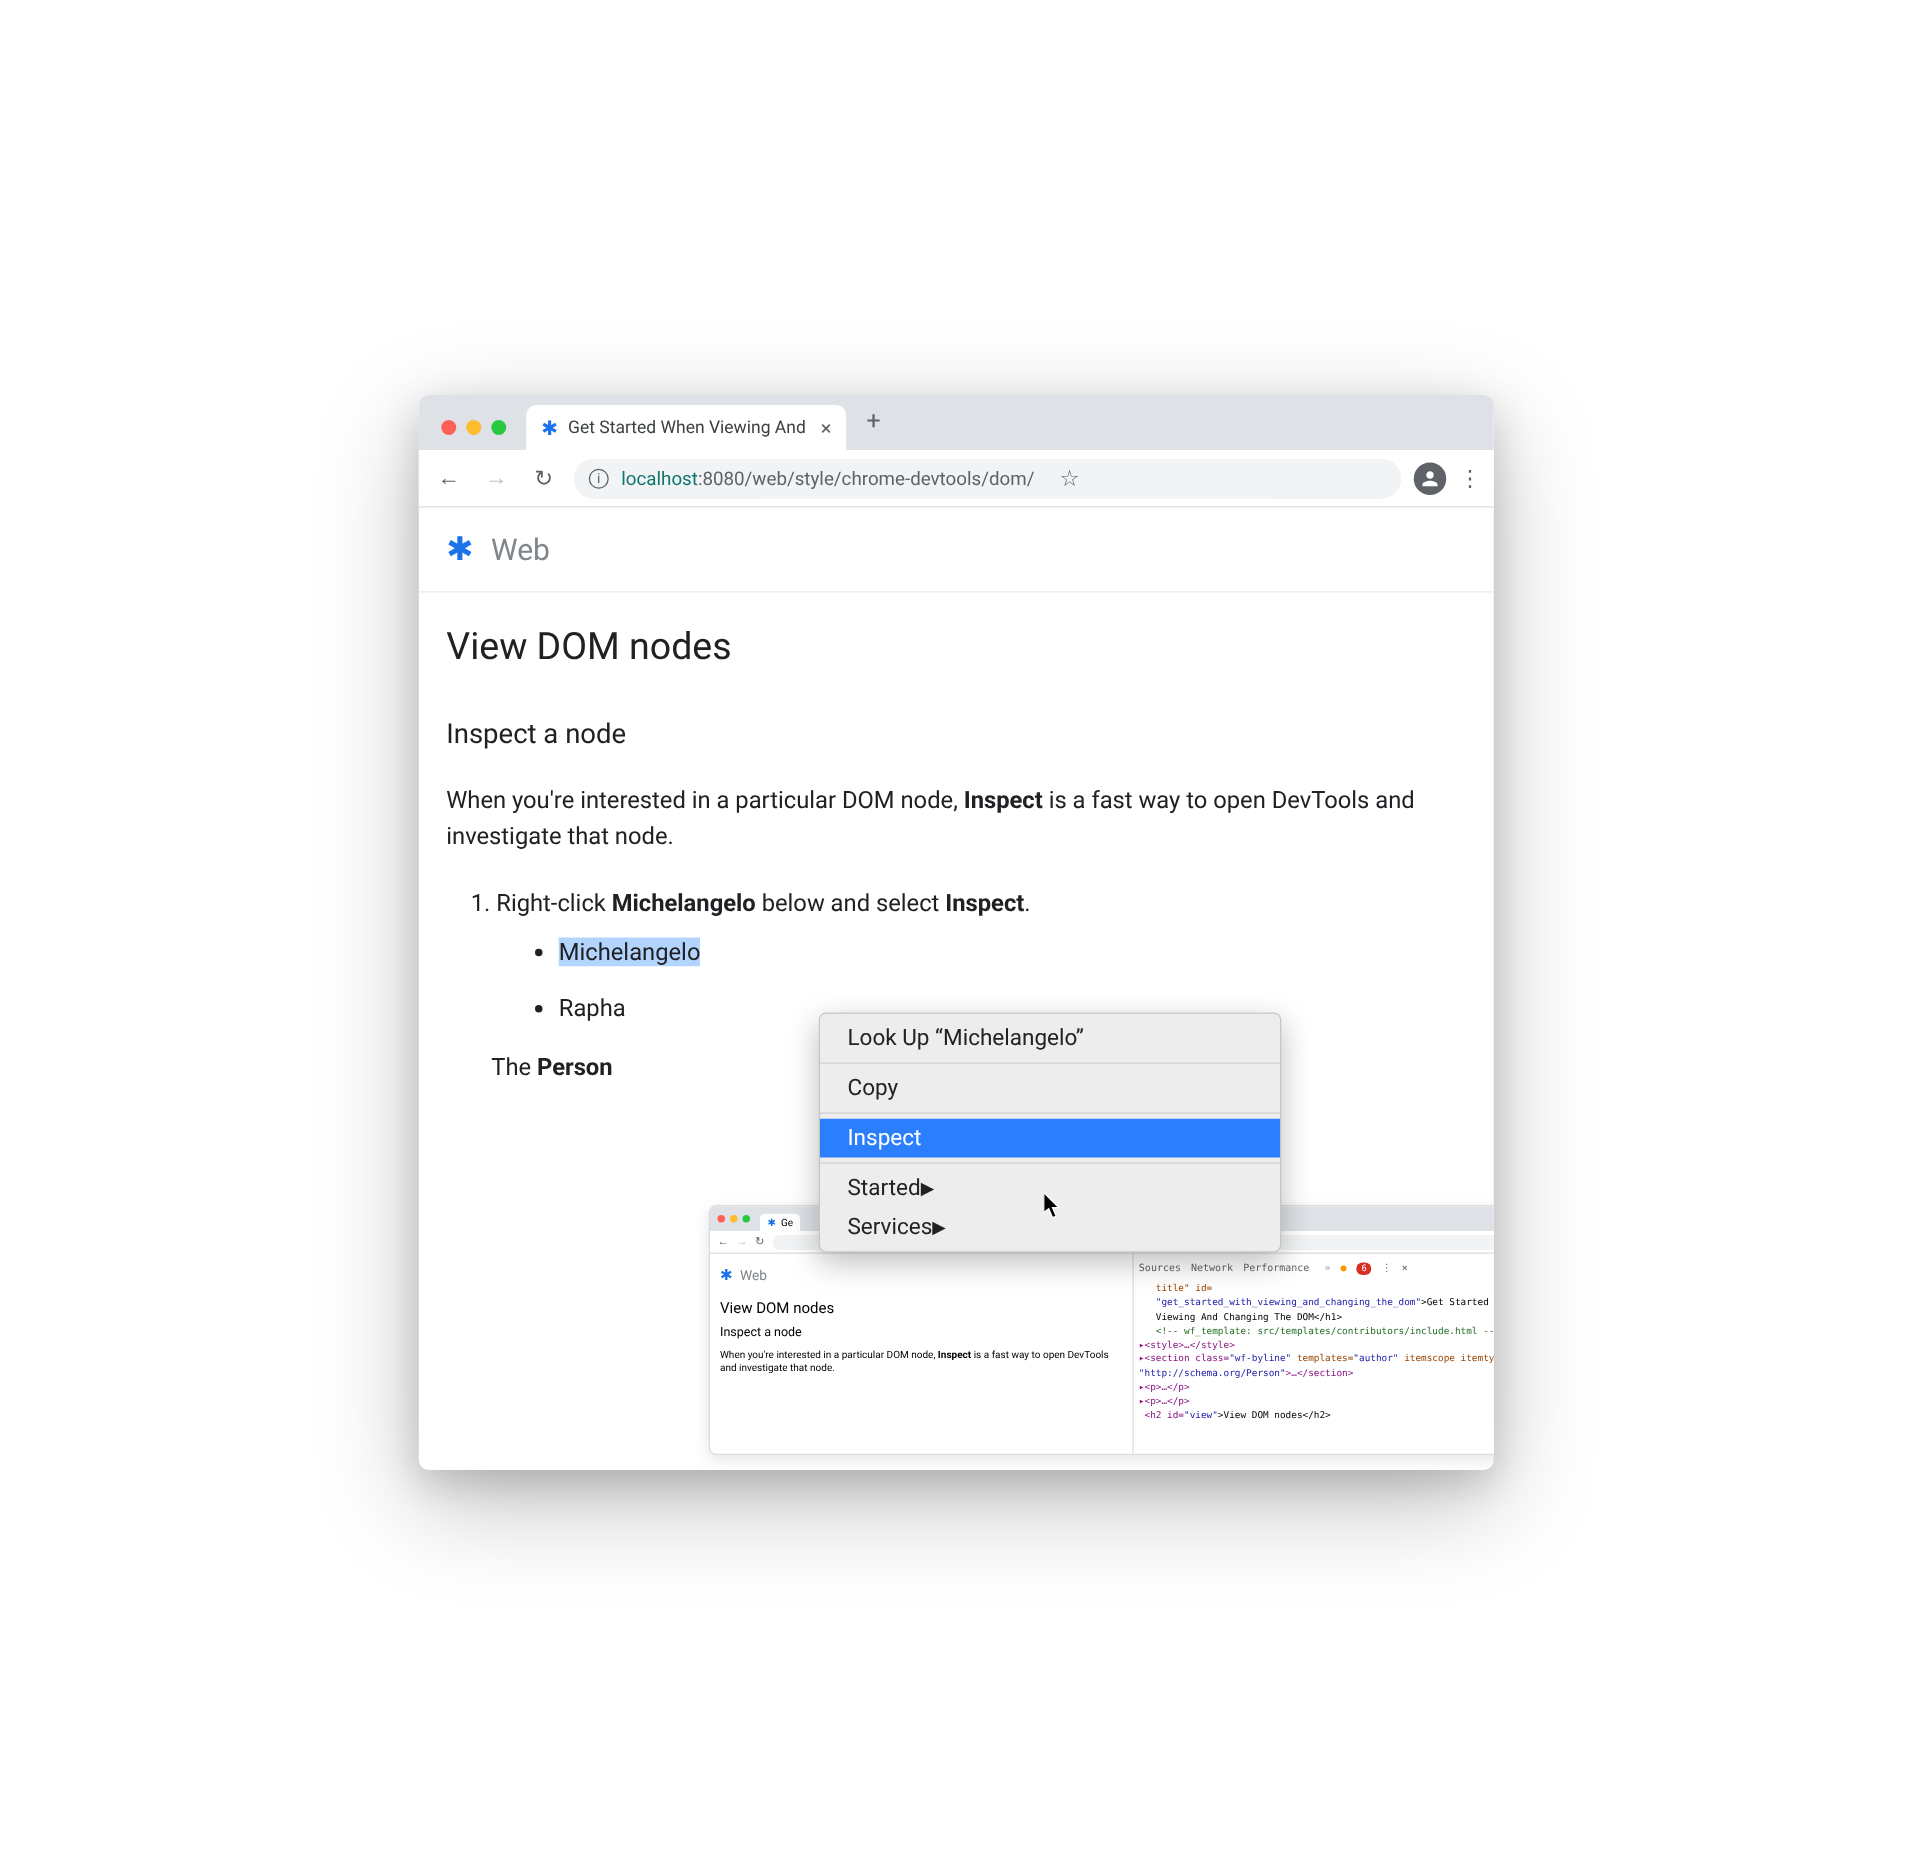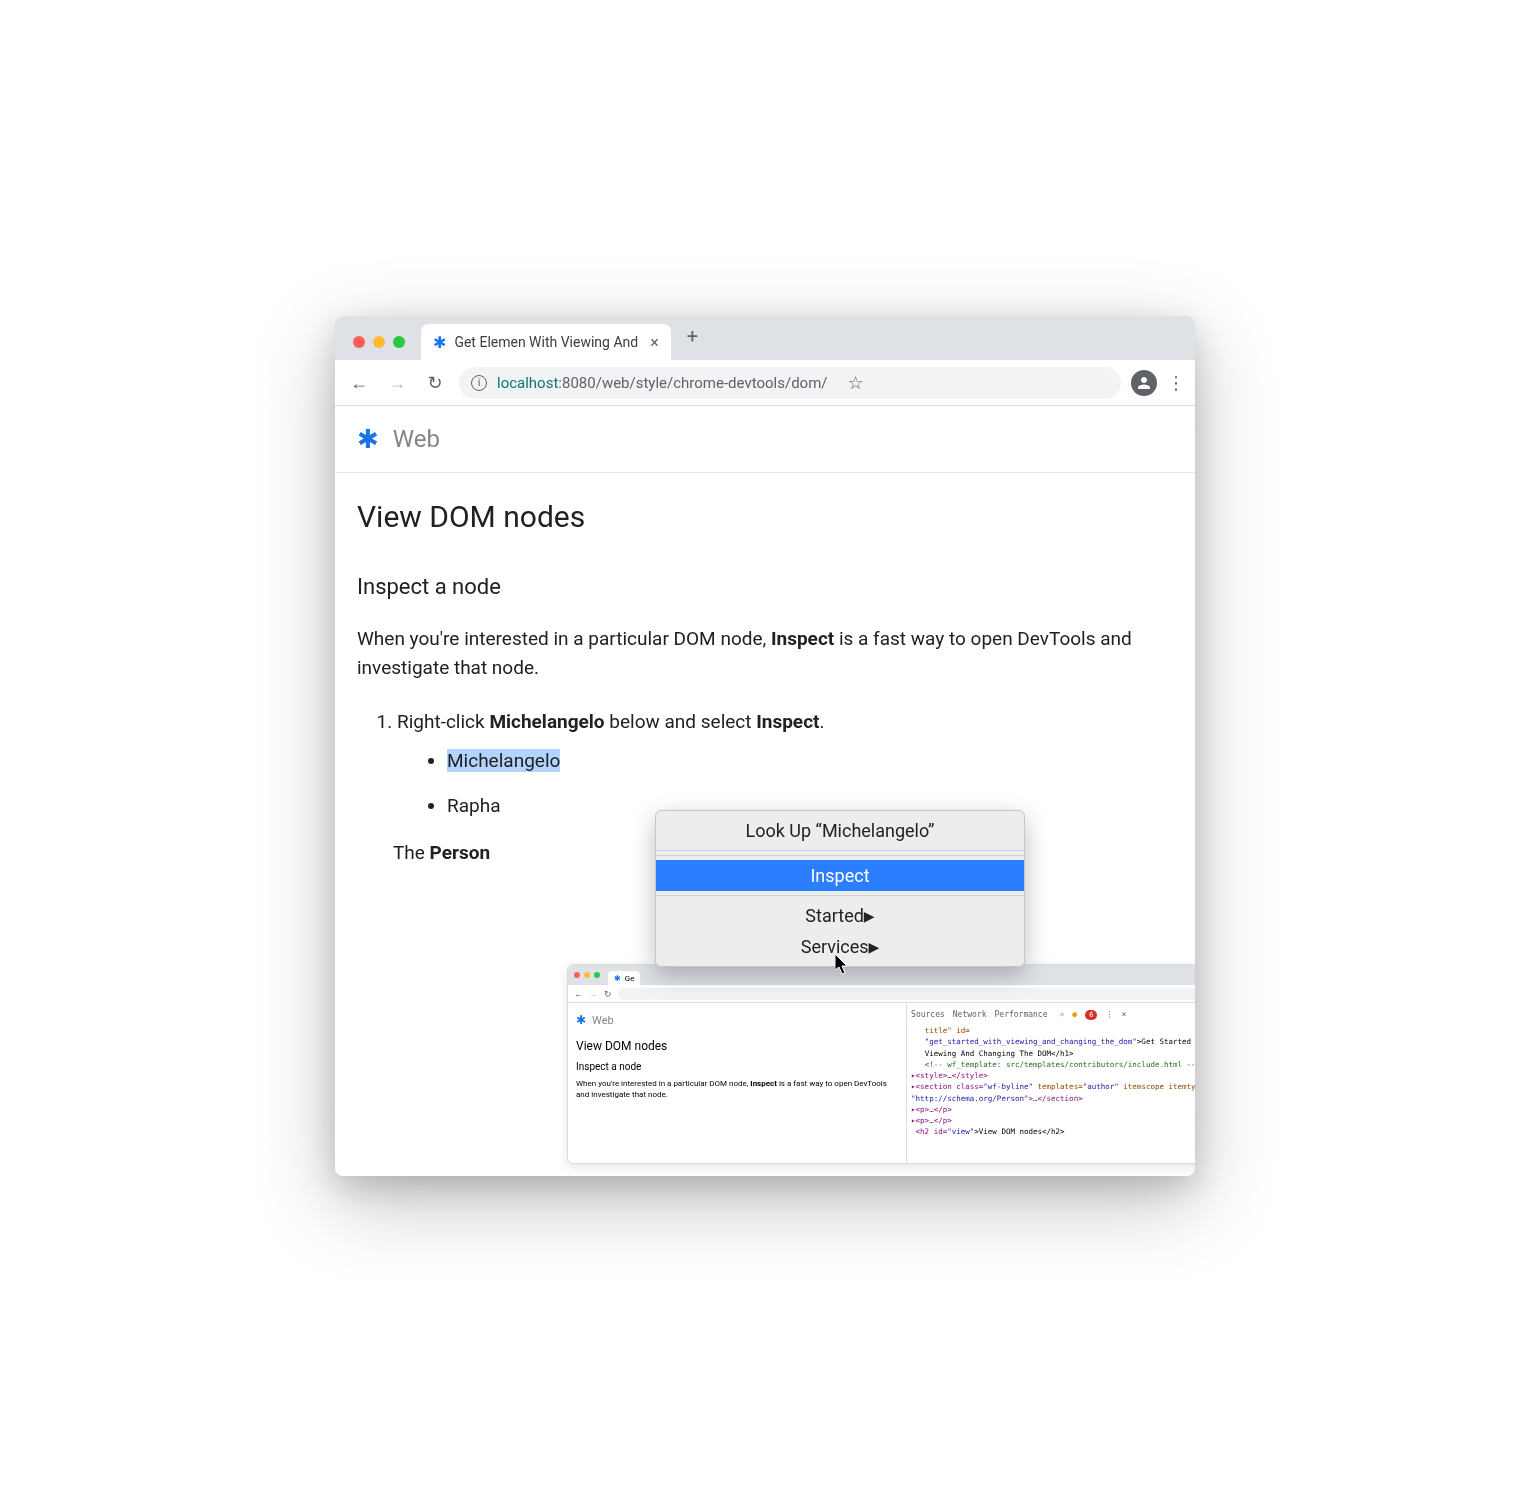--- a/index.html
+++ b/index.html
@@ -34,21 +34,21 @@
 .content h1{font-size:30px;font-weight:400;margin-bottom:40px}
 .content h2{font-size:22px;font-weight:400;margin-bottom:26px}
 .content p{font-size:19px;line-height:1.5;margin-bottom:28px}
 .content ol{padding-left:40px;font-size:19px}
 .content ol>li{margin-bottom:18px}
 .content ul{list-style:disc;padding-left:50px;margin:16px 0}
 .content ul li{margin-bottom:22px;font-size:19px}
 .hl{background:#b3d4fc}
 .elements{font-size:19px;margin:18px 0 12px 36px}
 .ctx-menu{position:absolute;left:320px;top:494px;width:370px;background:#ededed;border:1px solid #c6c6c6;border-radius:6px;box-shadow:0 8px 24px rgba(0,0,0,.25);font-size:18px;color:#222;z-index:10;padding:4px 0}
-.ctx-item{padding:5px 22px;display:flex;align-items:center;justify-content:center}
+.ctx-item{padding:5px 22px;display:flex;align-items:center;justify-content:flex-start}
 .ctx-item.selected{background:#2b7fff;color:#fff}
 .ctx-sep{height:1px;background:#d0d0d0;margin:4px 0}
 .ctx-arrow{font-size:14px}
 .cursor{position:absolute;left:500px;top:638px;z-index:11;pointer-events:none}
 .mini-window{position:absolute;left:232px;top:648px;width:694px;height:200px;background:#fff;border:1px solid #dadce0;border-radius:6px;box-shadow:0 4px 12px rgba(0,0,0,.1);overflow:hidden;z-index:5}
 .mini-tab-strip{background:#dee1e6;height:20px;display:flex;align-items:center;padding:0 6px}
 .mini-traffic{display:flex;gap:4px;margin-right:8px}
 .mini-dot{width:6px;height:6px;border-radius:50%}
 .mini-tab{background:#fff;border-radius:4px 4px 0 0;padding:2px 6px;font-size:8px;display:flex;align-items:center;gap:4px;height:14px;margin-top:6px}
 .mini-toolbar{background:#fff;height:18px;border-bottom:1px solid #dadce0;display:flex;align-items:center;padding:0 6px;gap:6px;font-size:9px;color:#5f6368}
@@ -75,21 +75,21 @@
 <div class="window">
 
   <div class="tab-strip">
     <div class="traffic">
       <span class="dot red"></span>
       <span class="dot yellow"></span>
       <span class="dot green"></span>
     </div>
     <div class="tab">
       <span class="favicon">✱</span>
-      <span class="tab-title">Get Elemen With Viewing And</span>
+      <span class="tab-title">Get Started When Viewing And</span>
       <span class="tab-close">×</span>
     </div>
     <span class="newtab">+</span>
   </div>
 
   <div class="toolbar">
     <span class="nav-btn">←</span>
     <span class="nav-btn disabled">→</span>
     <span class="nav-btn">↻</span>
     <div class="omnibox">
@@ -184,20 +184,23 @@
         <div class="code-line"><span class="c-tag"> &lt;h2 id=</span><span class="c-str">"view"</span><span class="c-txt">&gt;View DOM nodes&lt;/h2&gt;</span></div>
       </div>
     </div>
   </div>
 
   <div class="ctx-menu">
     <div class="ctx-item">
         <span>Look Up “Michelangelo”</span>
       </div>
     <div class="ctx-sep"></div>
+    <div class="ctx-item">
+        <span>Copy</span>
+      </div>
     <div class="ctx-sep"></div>
     <div class="ctx-item selected">
         <span>Inspect</span>
       </div>
     <div class="ctx-sep"></div>
     <div class="ctx-item">
         <span>Started</span>
         <span class="ctx-arrow">▶</span>
       </div>
     <div class="ctx-item">

